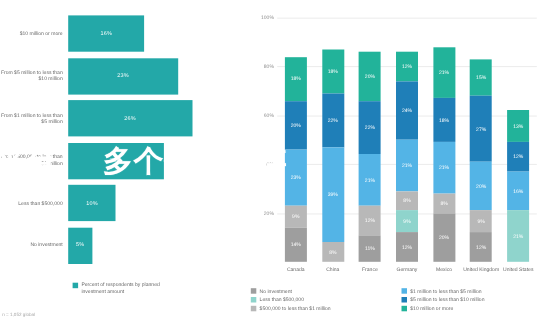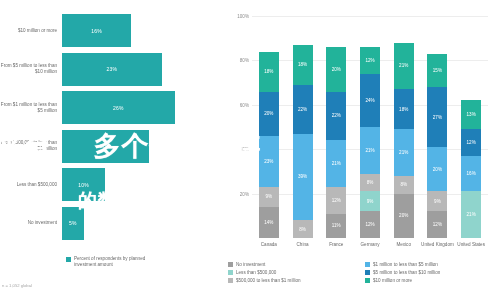--- a/index.html
+++ b/index.html
@@ -290,15 +290,14 @@
           <em>$500,000 to less than $1 million</em>
         </div>
         <div class="rc-li">
           <i style="background: rgb(34, 179, 154);"></i>
           <em>$10 million or more</em>
         </div>
       </div>
   </div>
 
   <div class="wm" id="wm-line-1">平台&nbsp;&nbsp;&nbsp;&nbsp;多个链方过存</div>
-  <div class="wm" id="wm-line-2">的数据，可以让我</div>
 
 </div>
 
 </body></html>

